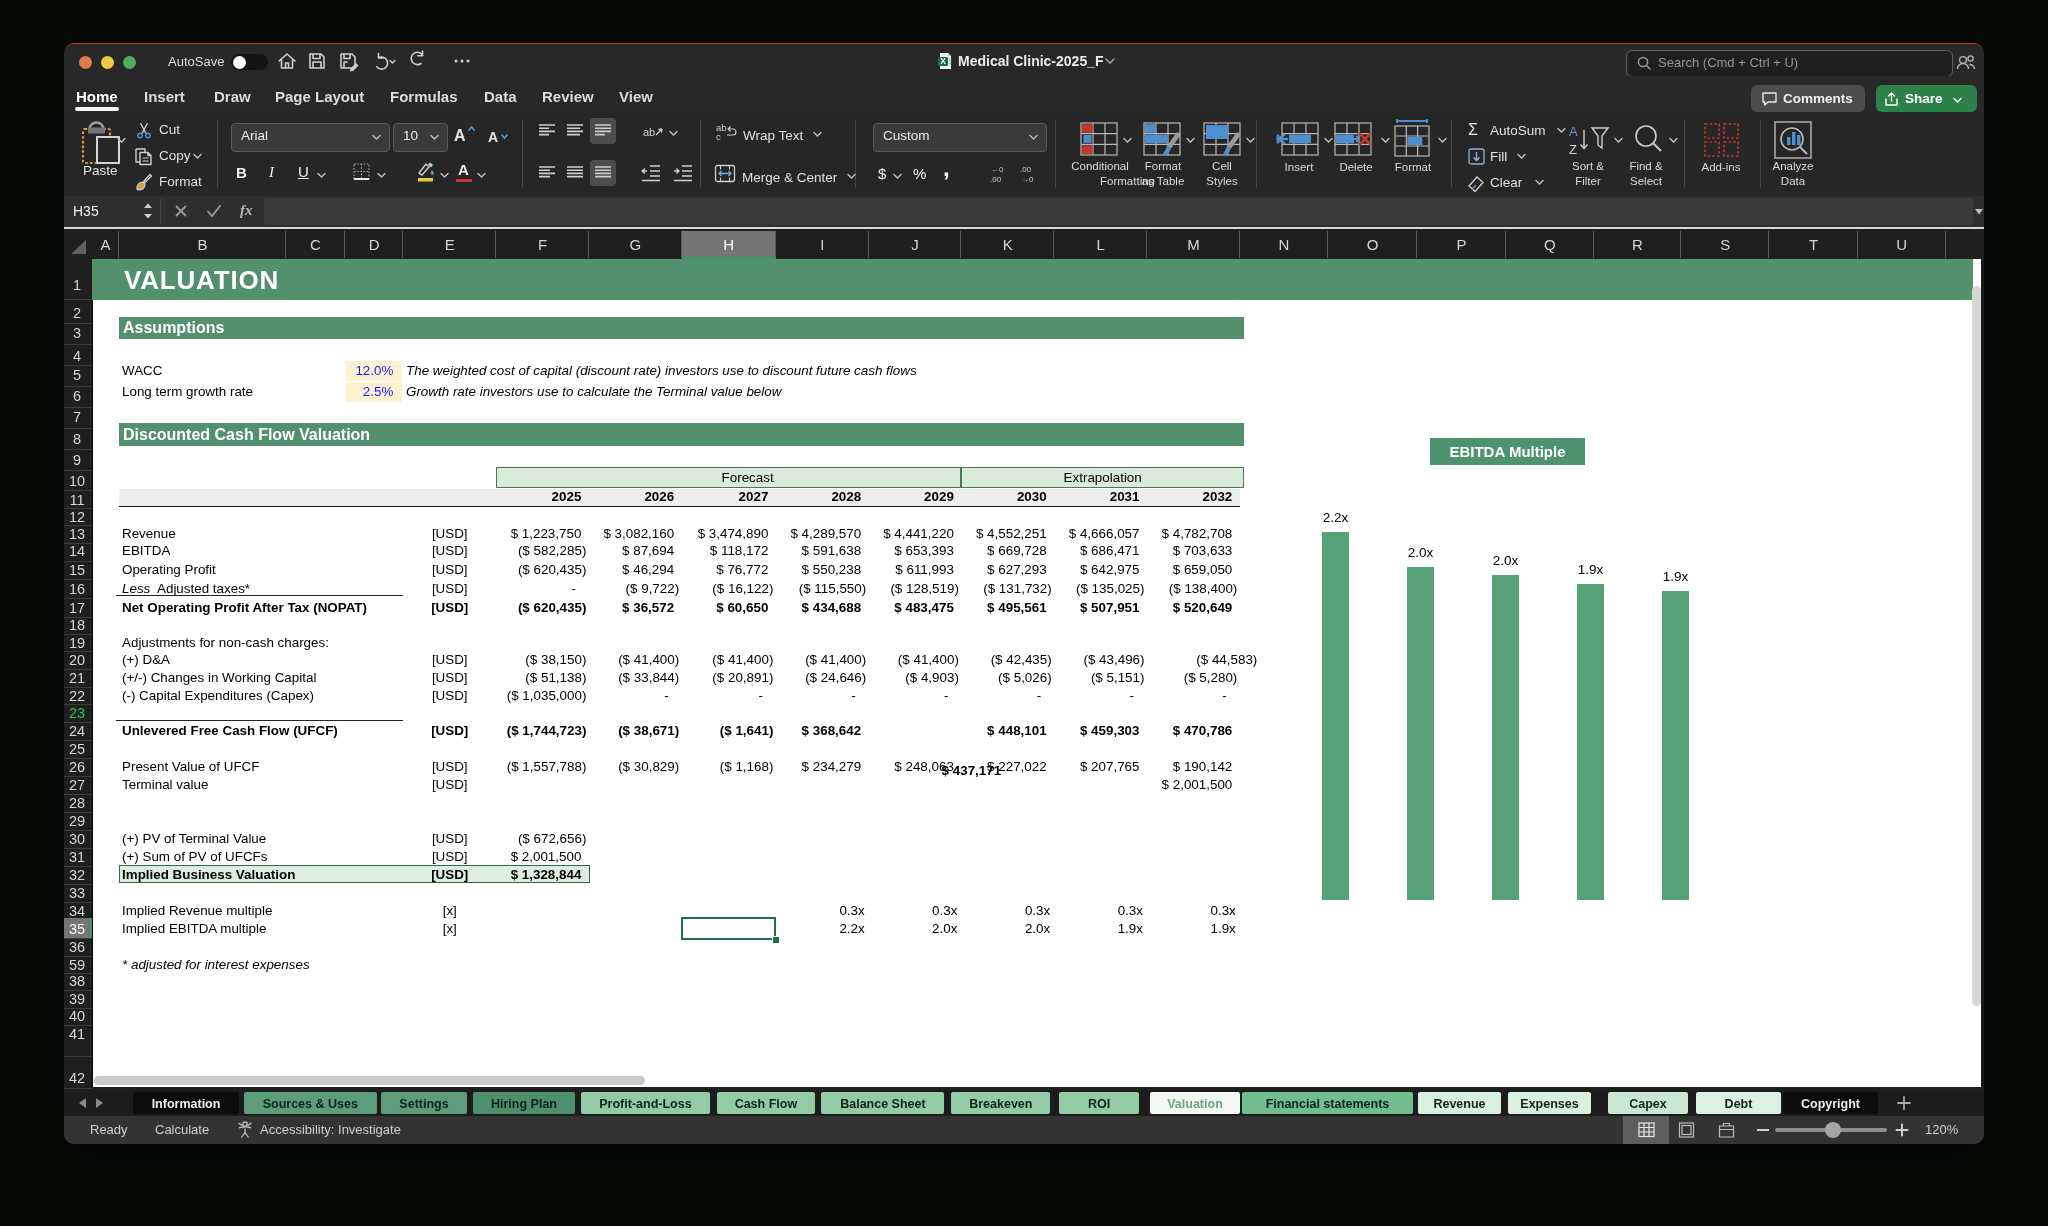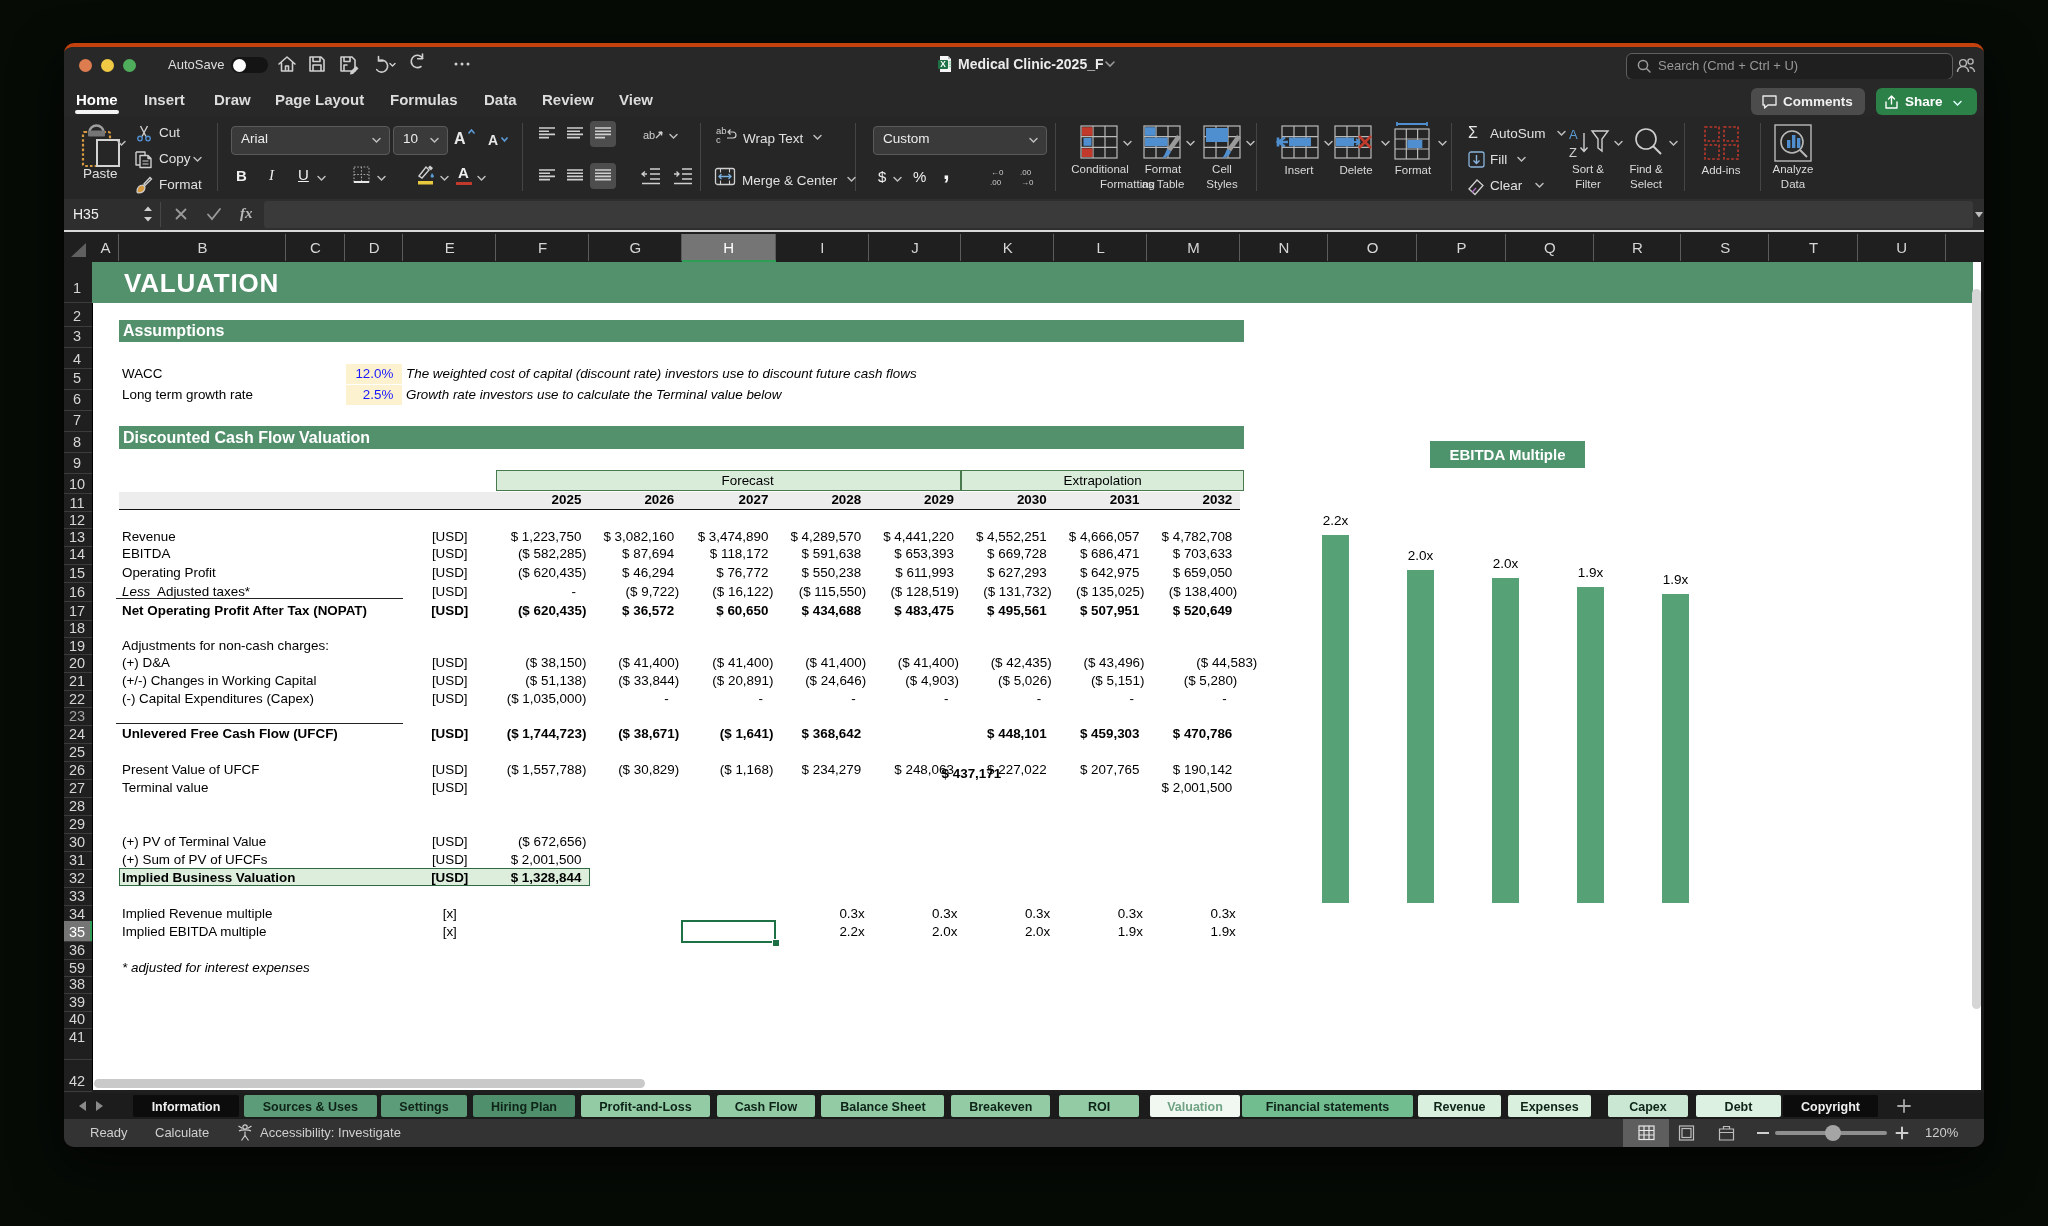--- a/index.html
+++ b/index.html
@@ -1,16 +1,16 @@
 <!DOCTYPE html>
 <html><head><meta charset="utf-8"><style>
 html,body{margin:0;padding:0;width:2048px;height:1226px;background:#060b06;overflow:hidden}
 body{font-family:"Liberation Sans",sans-serif;-webkit-font-smoothing:antialiased}
 #win{position:absolute;left:64px;top:43px;width:1920px;height:1100px;background:#262626;
- border-radius:10px;overflow:hidden;box-shadow:0 18px 50px rgba(0,0,0,.7);border-top:4px solid #c2410c}
+ border-radius:10px;overflow:hidden;box-shadow:0 18px 50px rgba(0,0,0,.7);border-top:1px solid #c2410c}
 .abs{position:absolute}
 .t{position:absolute;font-size:13.4px;color:#000;white-space:nowrap;height:18px;line-height:18px}
 .t.r{text-align:right}.t.c{text-align:center}
 .b{font-weight:bold}.i{font-style:italic}.bl{color:#1a1aff}
 .ui{position:absolute;white-space:nowrap;color:#d6d6d6}
 svg{position:absolute;overflow:visible}
 </style></head><body>
 <div id="win">
 
 <div class="abs" style="left:0;top:0;width:1920px;height:32px;background:#282828"></div>
@@ -537,21 +537,21 @@
 <div class="t c" style="left:0;top:572.0px;width:26px;color:#d6d6d6;font-size:14.5px">18</div>
 <div class="abs" style="left:0;top:589.9px;width:28.3px;height:1px;background:#3c3c3c"></div>
 <div class="t c" style="left:0;top:589.8px;width:26px;color:#d6d6d6;font-size:14.5px">19</div>
 <div class="abs" style="left:0;top:607.2px;width:28.3px;height:1px;background:#3c3c3c"></div>
 <div class="t c" style="left:0;top:606.7px;width:26px;color:#d6d6d6;font-size:14.5px">20</div>
 <div class="abs" style="left:0;top:624.7px;width:28.3px;height:1px;background:#3c3c3c"></div>
 <div class="t c" style="left:0;top:624.7px;width:26px;color:#d6d6d6;font-size:14.5px">21</div>
 <div class="abs" style="left:0;top:642.6px;width:28.3px;height:1px;background:#3c3c3c"></div>
 <div class="t c" style="left:0;top:642.5px;width:26px;color:#d6d6d6;font-size:14.5px">22</div>
 <div class="abs" style="left:0;top:660.2px;width:28.3px;height:1px;background:#3c3c3c"></div>
-<div class="t c" style="left:0;top:660.0px;width:26px;color:#a3a3a3;font-size:14.5px">23</div>
+<div class="t c" style="left:0;top:660.0px;width:26px;color:#22c55e;font-size:14.5px">23</div>
 <div class="abs" style="left:0;top:678.0px;width:28.3px;height:1px;background:#3c3c3c"></div>
 <div class="t c" style="left:0;top:678.0px;width:26px;color:#d6d6d6;font-size:14.5px">24</div>
 <div class="abs" style="left:0;top:696.0px;width:28.3px;height:1px;background:#3c3c3c"></div>
 <div class="t c" style="left:0;top:696.0px;width:26px;color:#d6d6d6;font-size:14.5px">25</div>
 <div class="abs" style="left:0;top:714.0px;width:28.3px;height:1px;background:#3c3c3c"></div>
 <div class="t c" style="left:0;top:714.0px;width:26px;color:#d6d6d6;font-size:14.5px">26</div>
 <div class="abs" style="left:0;top:732.0px;width:28.3px;height:1px;background:#3c3c3c"></div>
 <div class="t c" style="left:0;top:732.0px;width:26px;color:#d6d6d6;font-size:14.5px">27</div>
 <div class="abs" style="left:0;top:750.0px;width:28.3px;height:1px;background:#3c3c3c"></div>
 <div class="t c" style="left:0;top:750.0px;width:26px;color:#d6d6d6;font-size:14.5px">28</div>

